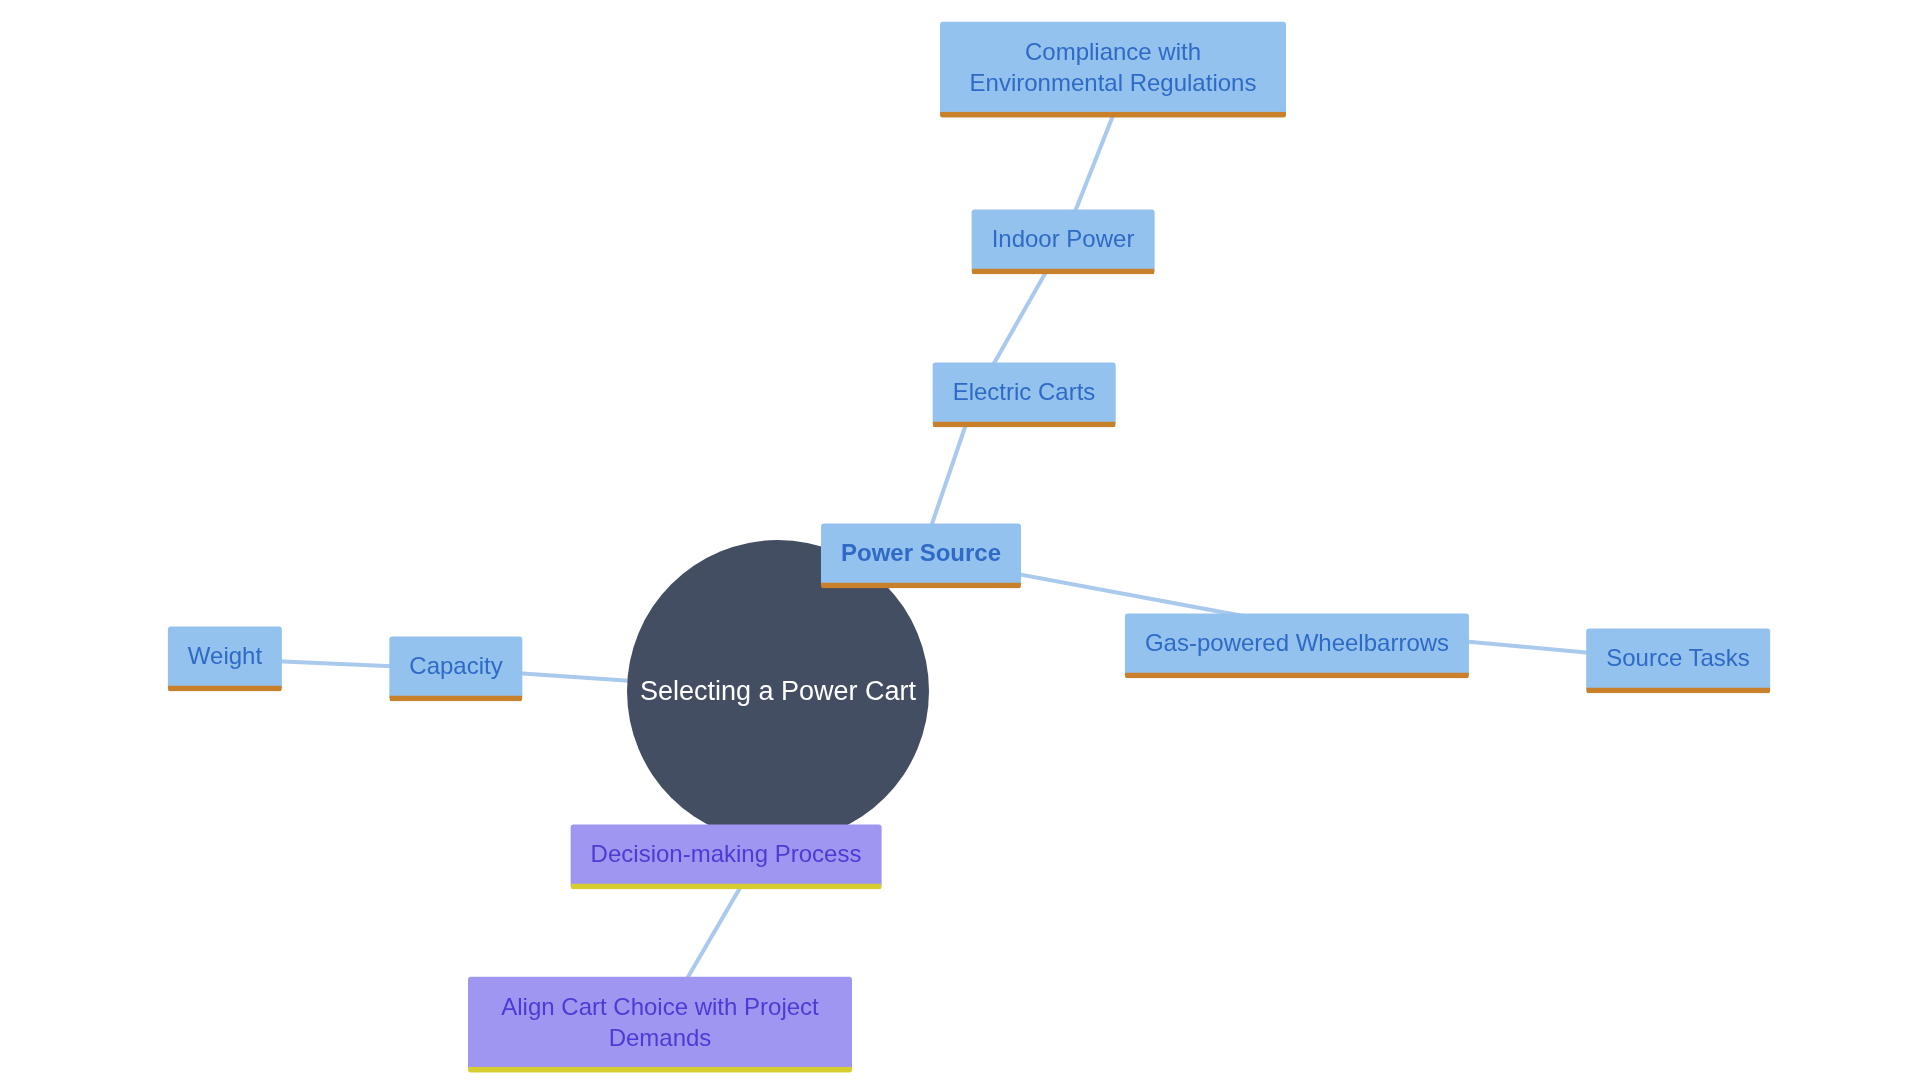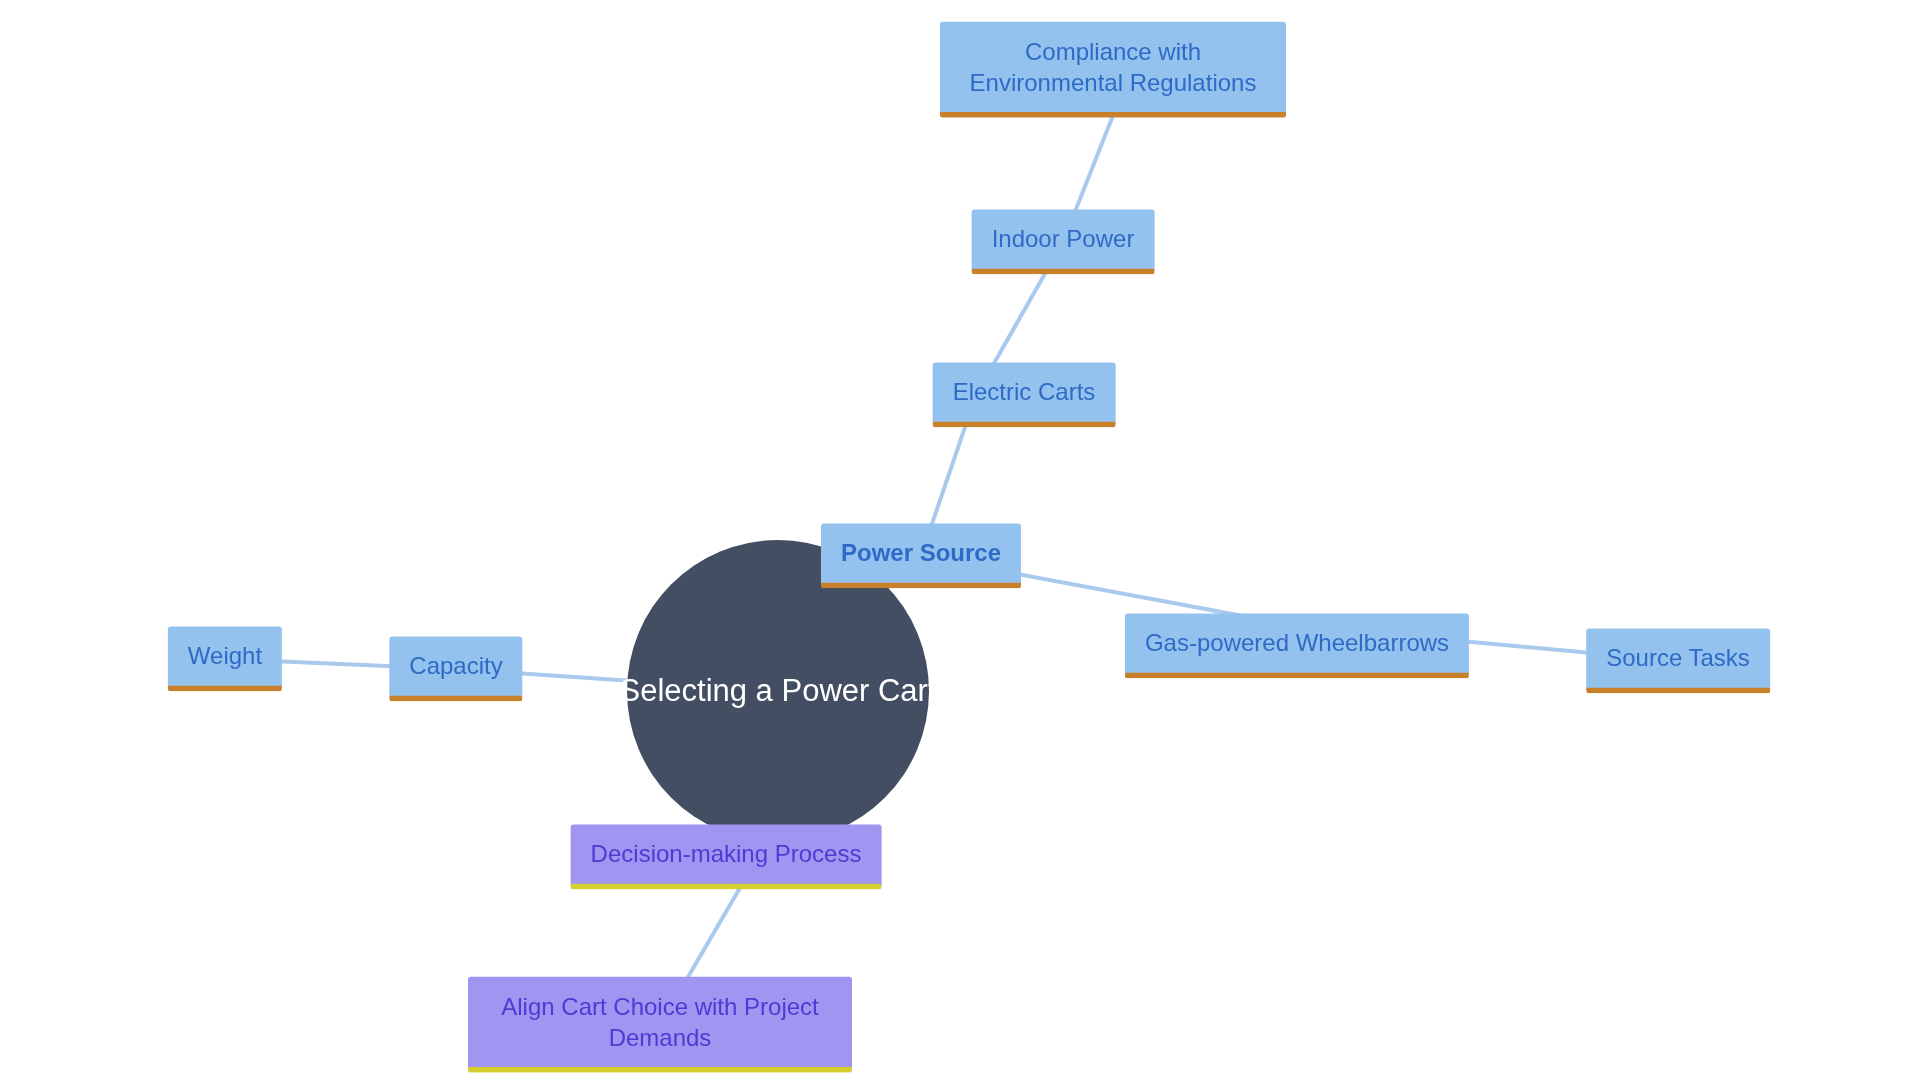--- a/index.html
+++ b/index.html
@@ -27,21 +27,21 @@
     position: absolute;
     z-index: 2;
     transform: translate(-50%, -50%);
     border-radius: 50%;
     background: var(--center-bg, #434e63);
     color: var(--center-text, #ffffff);
     display: flex;
     align-items: center;
     justify-content: center;
     text-align: center;
-    font-size: 31px;
+    font-size: 27px;
     cursor: pointer;
   }
   .center-node span {
     white-space: nowrap;
   }
   .node {
     position: absolute;
     z-index: 3;
     transform: translate(-50%, -50%);
     box-sizing: border-box;

